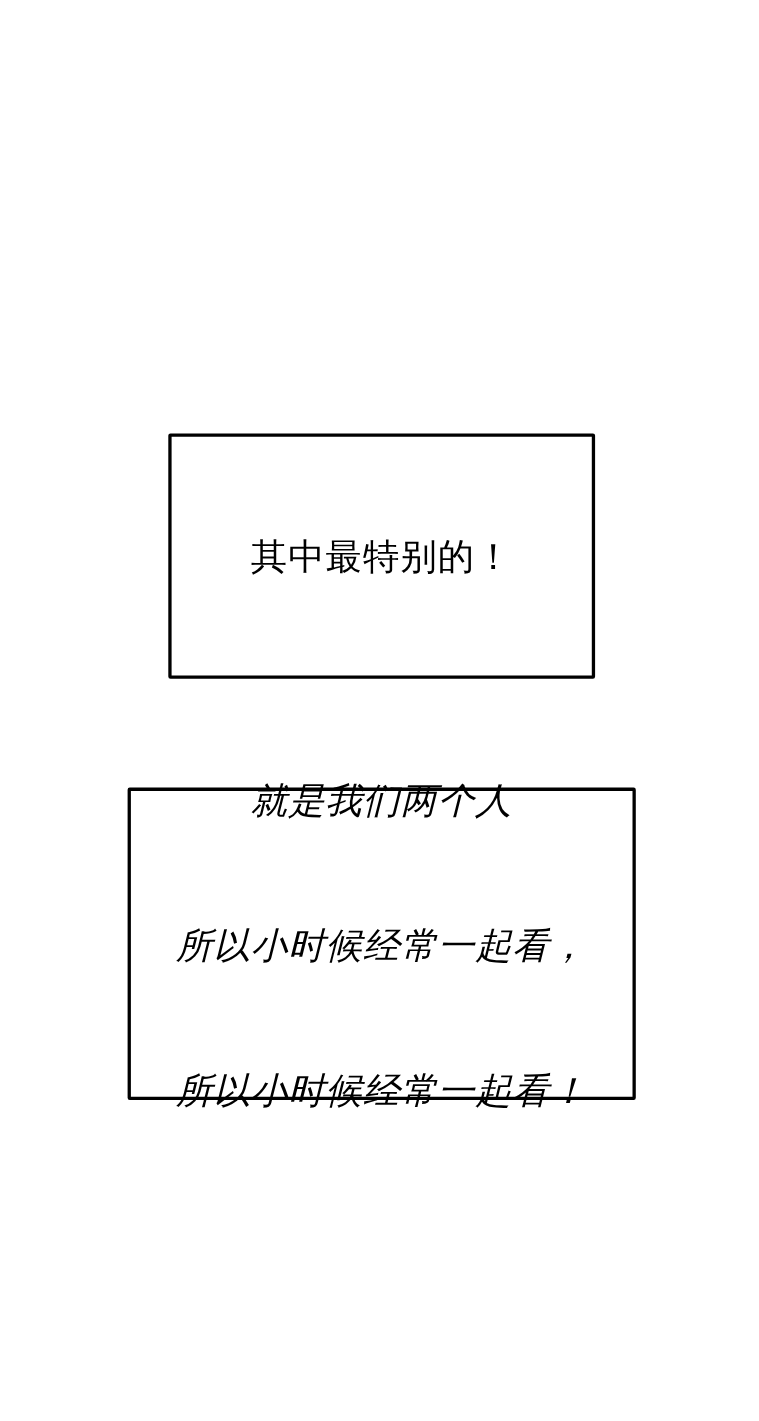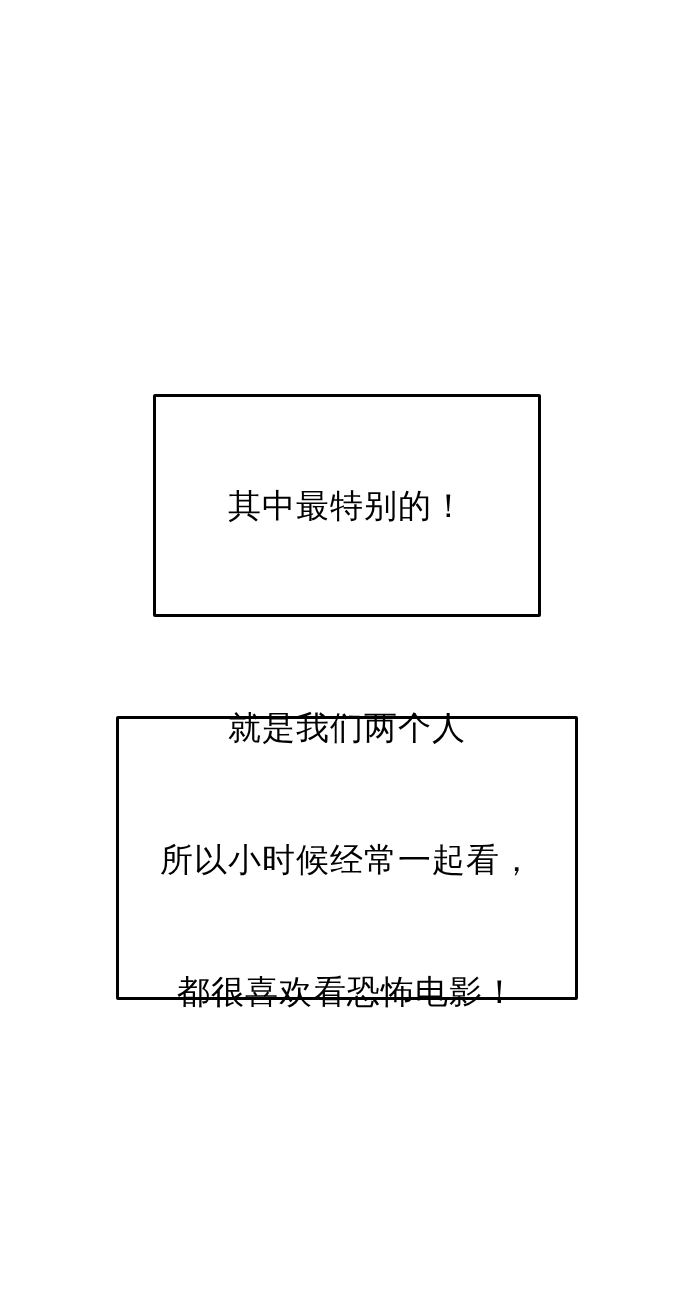--- a/index.html
+++ b/index.html
@@ -30,20 +30,21 @@
       left: 153px;
       top: 394px;
       width: 388px;
       height: 223px;
     }
     #box2 {
       left: 116px;
       top: 716px;
       width: 462px;
       height: 284px;
+      font-style: italic;
     }
     .caption-text {
       font-size: 33px;
       line-height: 44px;
       letter-spacing: 1px;
       white-space: pre;
     }
     #box1 .caption-text {
       margin-top: 0px;
       margin-left: 0px;
@@ -59,15 +60,15 @@
 <div class="caption-box" id="box1">
   <div class="caption-text">
     <span class="line">其中最特别的！</span>
   </div>
 </div>
 
 <div class="caption-box" id="box2">
   <div class="caption-text">
     <span class="line">就是我们两个人</span>
     <span class="line">所以小时候经常一起看，</span>
-    <span class="line">都很喜欢看恐怖电影！</span>
+    <span class="line">所以小时候经常一起看！</span>
   </div>
 </div>
 
 </body></html>

